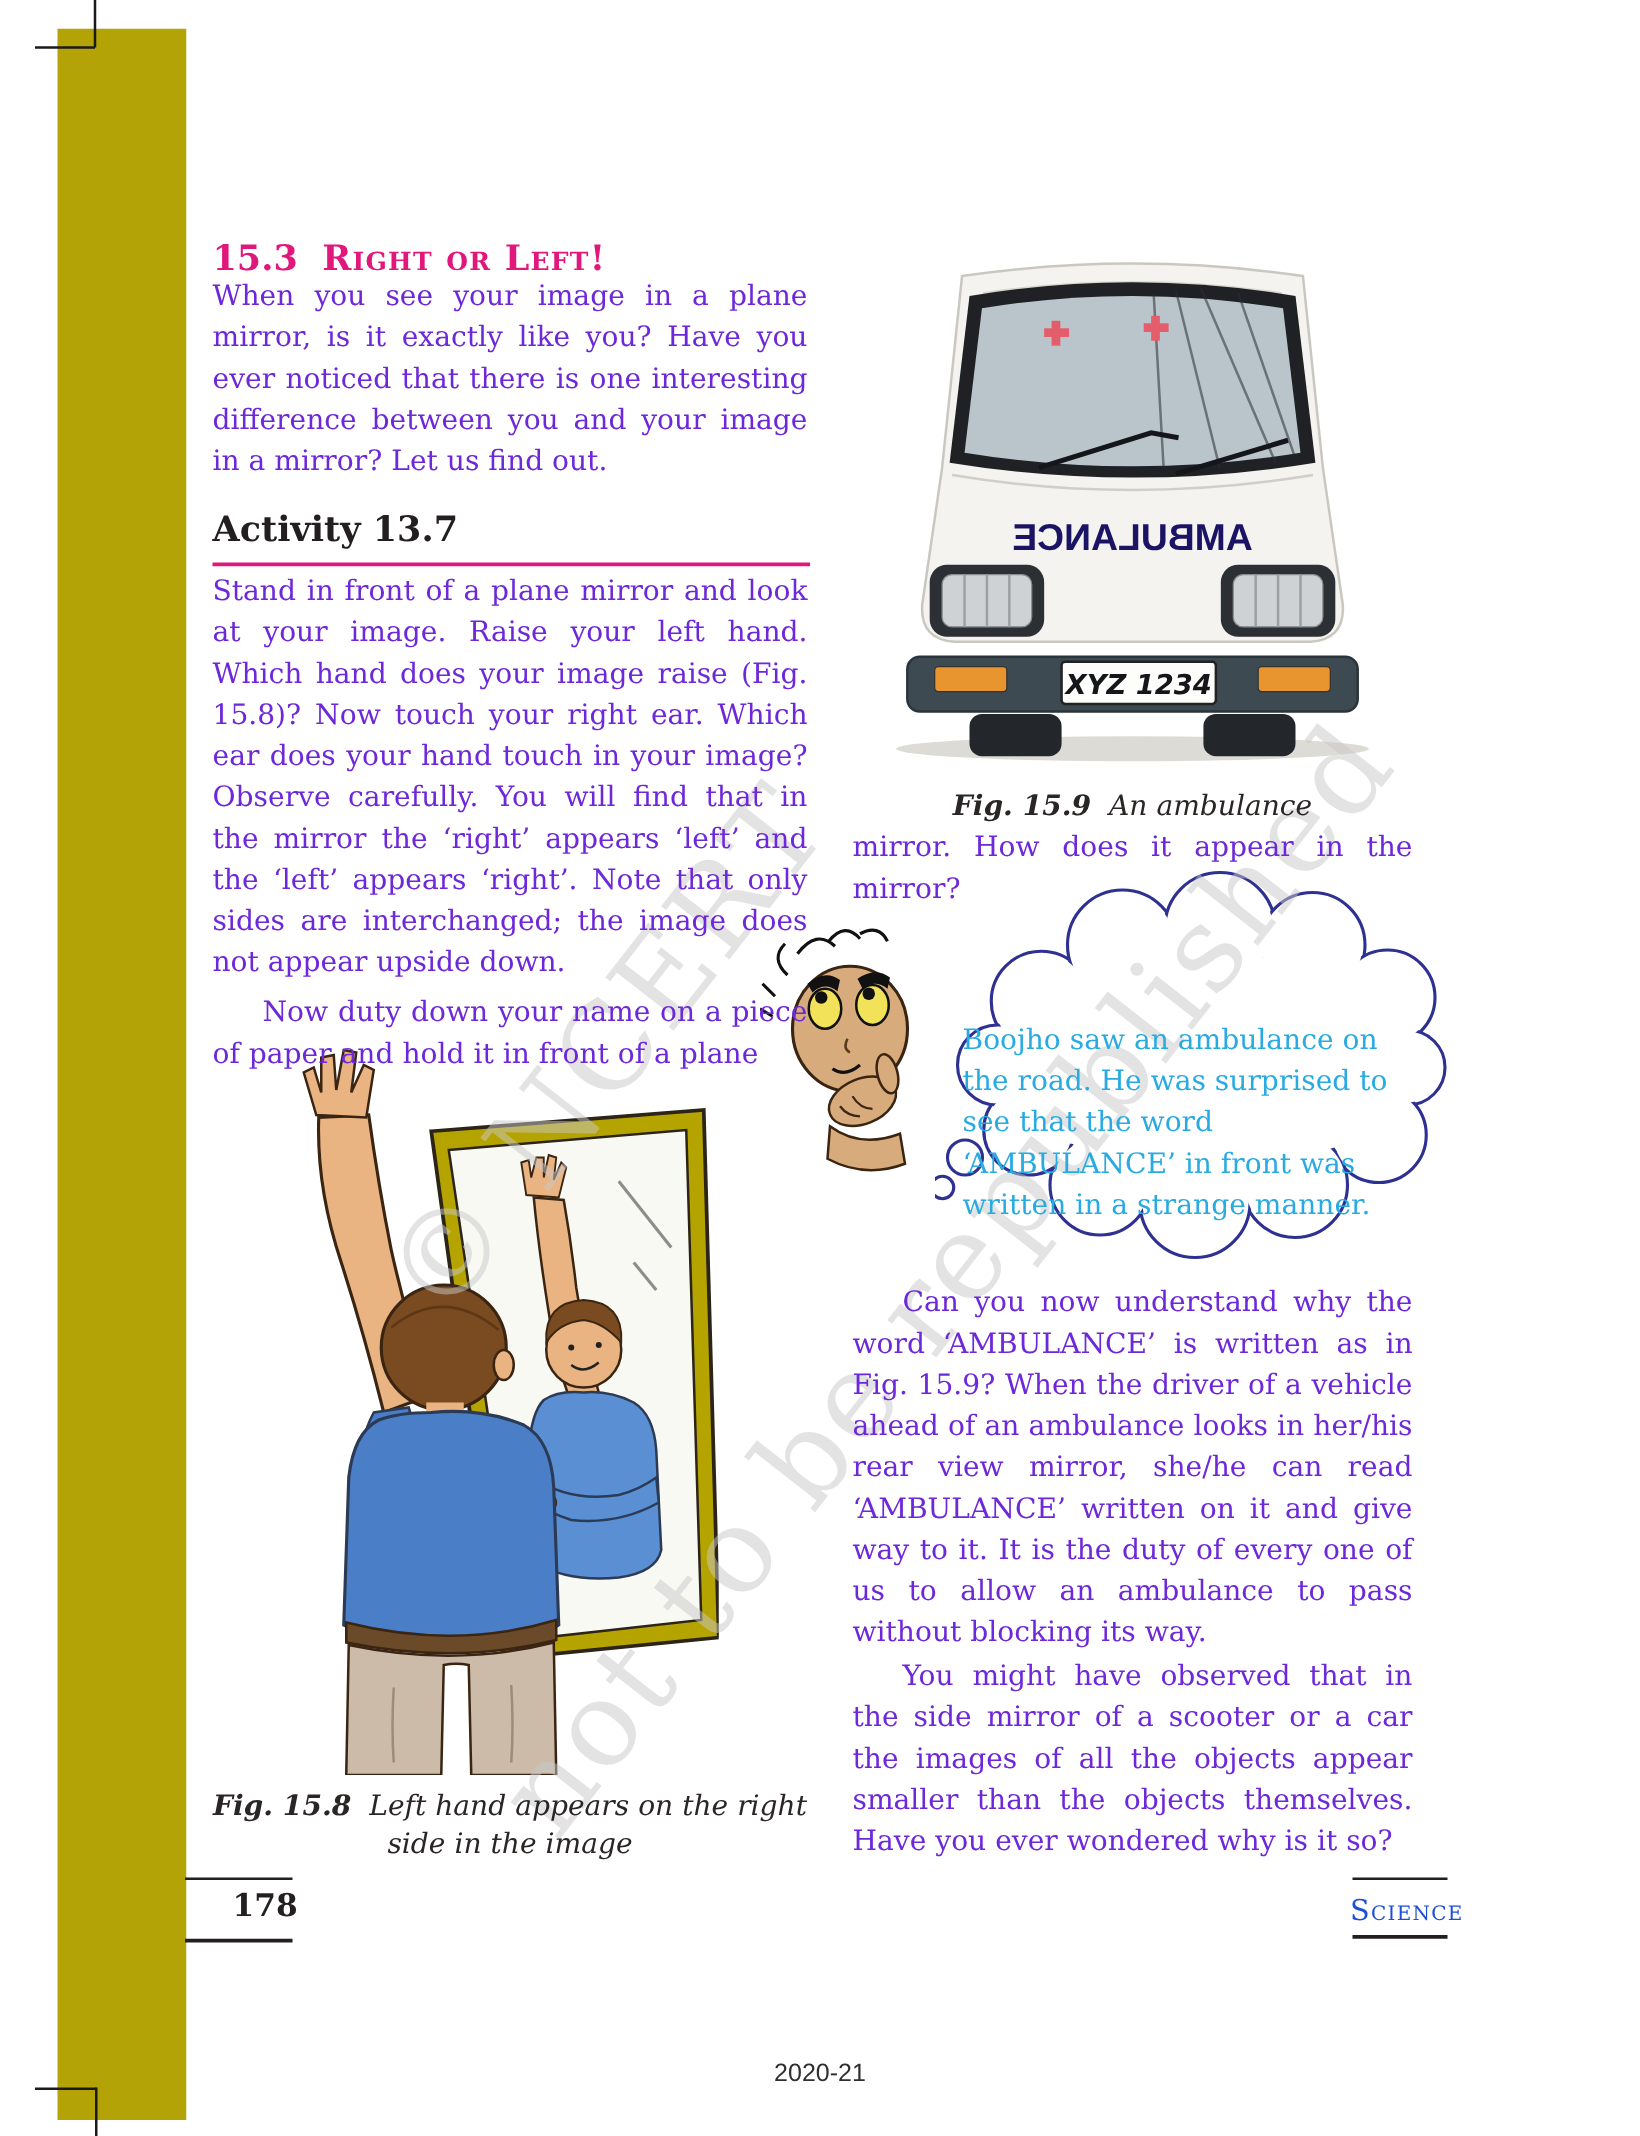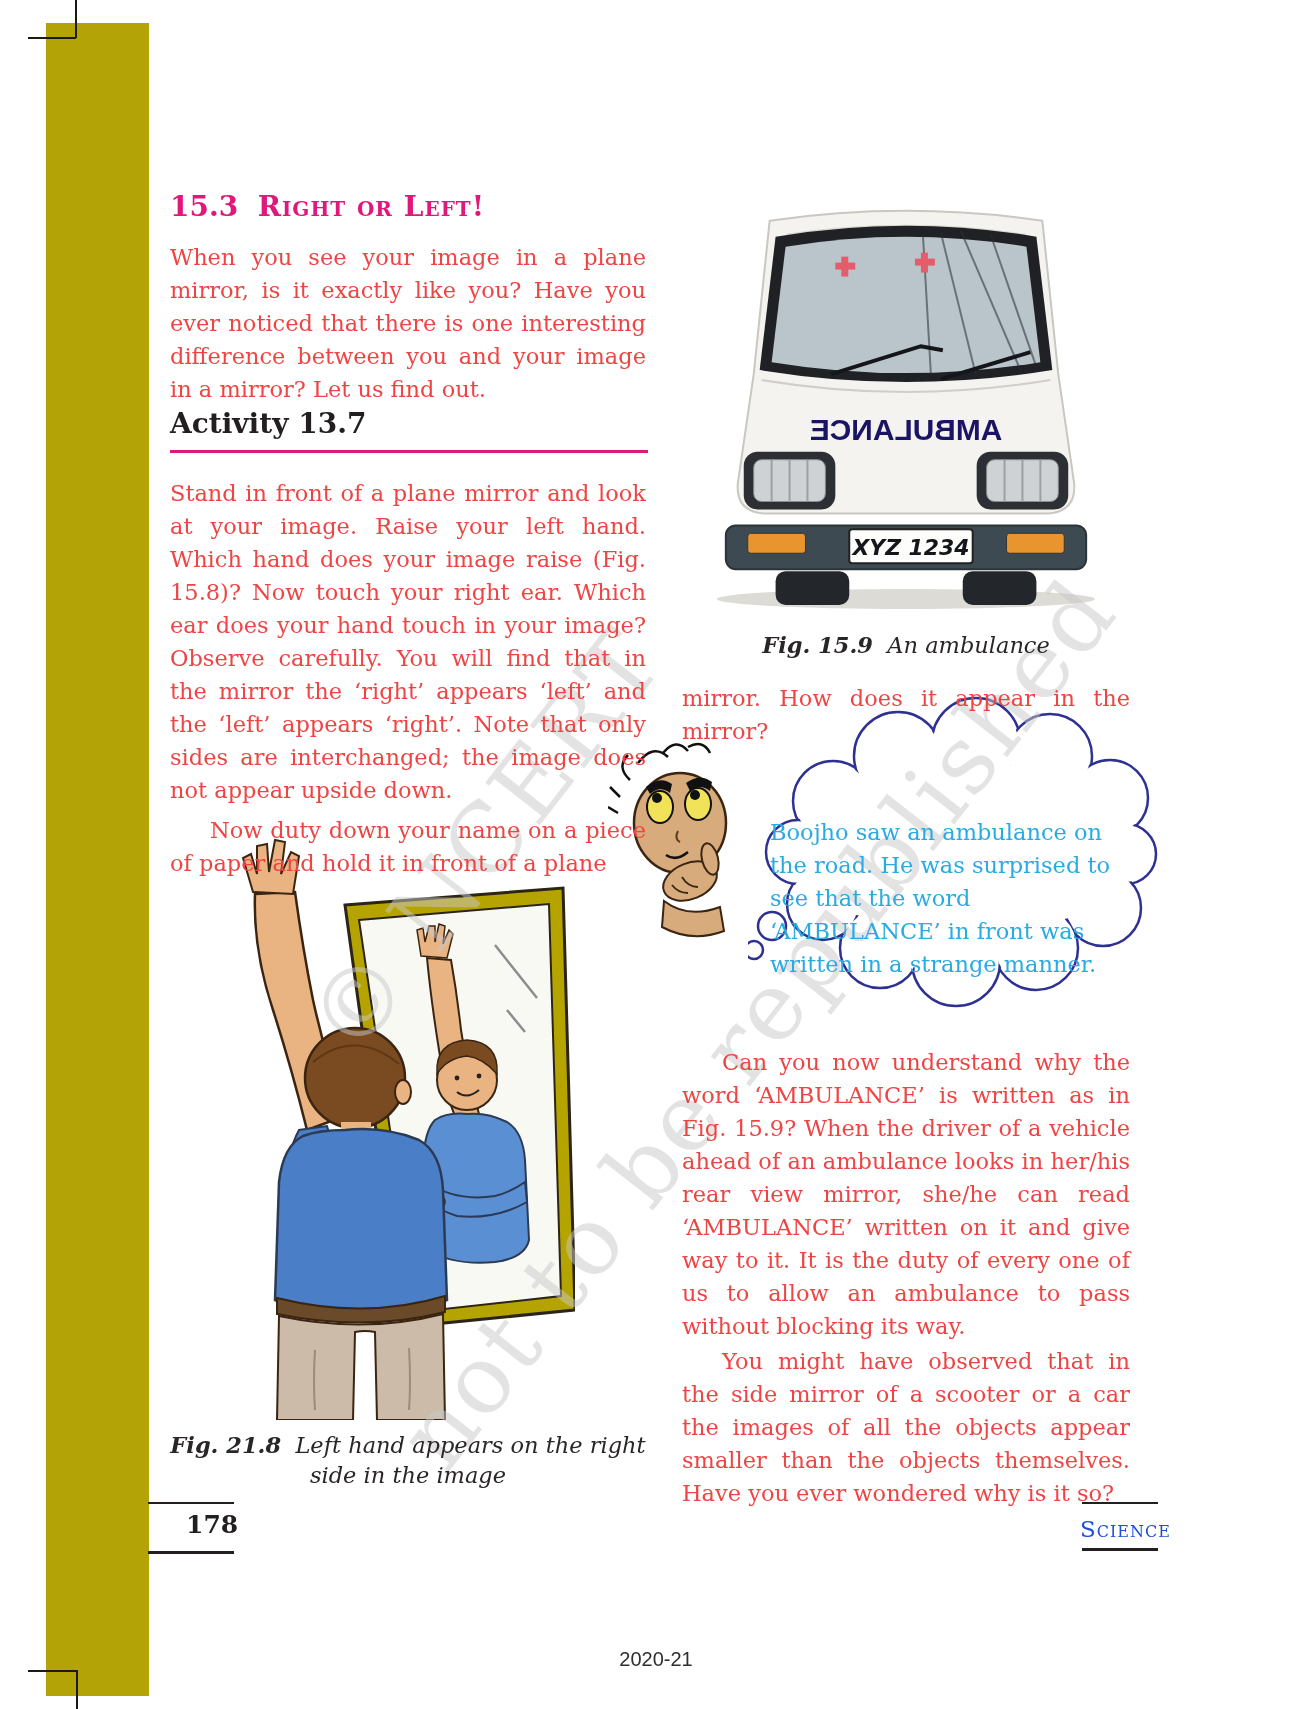--- a/index.html
+++ b/index.html
@@ -8,21 +8,21 @@
   .abs{position:absolute;}
   
   #olive-bar{left:46px;top:23px;width:103px;height:1673px;background:#b4a306;z-index:0;}
   .cropmark{background:#1a1a1a;z-index:4;}
   
   #section-heading{left:170px;top:190px;width:480px;font-size:28px;font-weight:bold;color:#e1187c;z-index:3;}
   #section-heading .sc{font-variant:small-caps;letter-spacing:1px;}
   #activity-title{left:170px;top:407px;width:478px;font-size:28px;font-weight:bold;color:#231f20;z-index:3;}
   #activity-rule{left:170px;top:450px;width:478px;height:3px;background:#e1187c;z-index:3;}
   
-  .para{font-size:22.5px;line-height:33px;text-align:justify;z-index:3;color:#ef4444;margin-top:20px;}
+  .para{font-size:22.5px;line-height:33px;text-align:justify;z-index:3;color:#6d28d9;}
   .leftcol{left:170px;width:476px;}
   .rightcol{left:682px;width:448px;}
   .indent{text-indent:40px;}
   
   .caption{font-size:22.5px;line-height:30px;font-style:italic;text-align:center;z-index:3;color:#2b2626;}
   .caption b{font-style:italic;}
   
   #cloud-text{left:770px;top:816px;width:368px;font-size:22.5px;line-height:33px;text-align:left;
               color:#29abe2;z-index:3;}
   
@@ -95,21 +95,21 @@
         <rect x="146" y="292" width="30" height="16" fill="#eab382"></rect>
         <path d="M104,300 Q92,322 96,344 L140,336 Q138,314 132,296 Z" fill="#4a7ec7" stroke="#2b3a55" stroke-width="2"></path>
         <path d="M108,306 Q88,316 84,352 L80,470 Q120,488 170,486 Q230,484 252,470 L248,360 Q246,322 224,310 Q190,296 150,300 Q124,300 108,306 Z" fill="#4a7ec7" stroke="#2b3a55" stroke-width="2.5"></path>
         <path d="M82,468 Q170,490 250,466 L250,482 Q170,502 82,484 Z" fill="#6b4a2a" stroke="#3a2512" stroke-width="2"></path>
         <path d="M84,486 L82,590 L158,590 L160,502 Q170,500 180,502 L182,590 L250,590 L248,484 Q170,504 84,486 Z" fill="#cbbba8" stroke="#3a2512" stroke-width="2"></path>
         <path d="M120,520 Q118,552 120,580 M214,518 Q216,552 214,580" stroke="#9c8c78" stroke-width="2" fill="none"></path>
       </g>
     </svg>
   </div>
   <div class="abs caption leftcol" style="top:1430px;">
-    <b>Fig. 21.8</b>&nbsp;
+    <b>Fig. 15.8</b>&nbsp;
     <span>Left hand appears on the right side in the image</span>
   </div>
 
   <div class="abs fig" style="left:692px;top:175px;width:428px;height:438px;">
     <svg width="428" height="438" viewBox="0 0 430 440">
       <ellipse cx="215" cy="426" rx="190" ry="10" fill="#dddbd6"></ellipse>
       <path d="M78,46 Q215,26 352,46 L368,200 L384,310 Q386,338 358,340 L72,340 Q44,338 46,310 L62,200 Z" fill="#f4f3ef" stroke="#c9c7c0" stroke-width="2"></path>
       <path d="M95,60 Q215,42 335,60" stroke="#d8d6cf" stroke-width="2" fill="none"></path>
       <path d="M84,62 Q215,40 346,62 L362,196 Q215,220 68,196 Z" fill="#1f2125"></path>
       <path d="M94,72 Q215,52 336,72 L350,188 Q215,210 80,188 Z" fill="#b9c4cb"></path>

